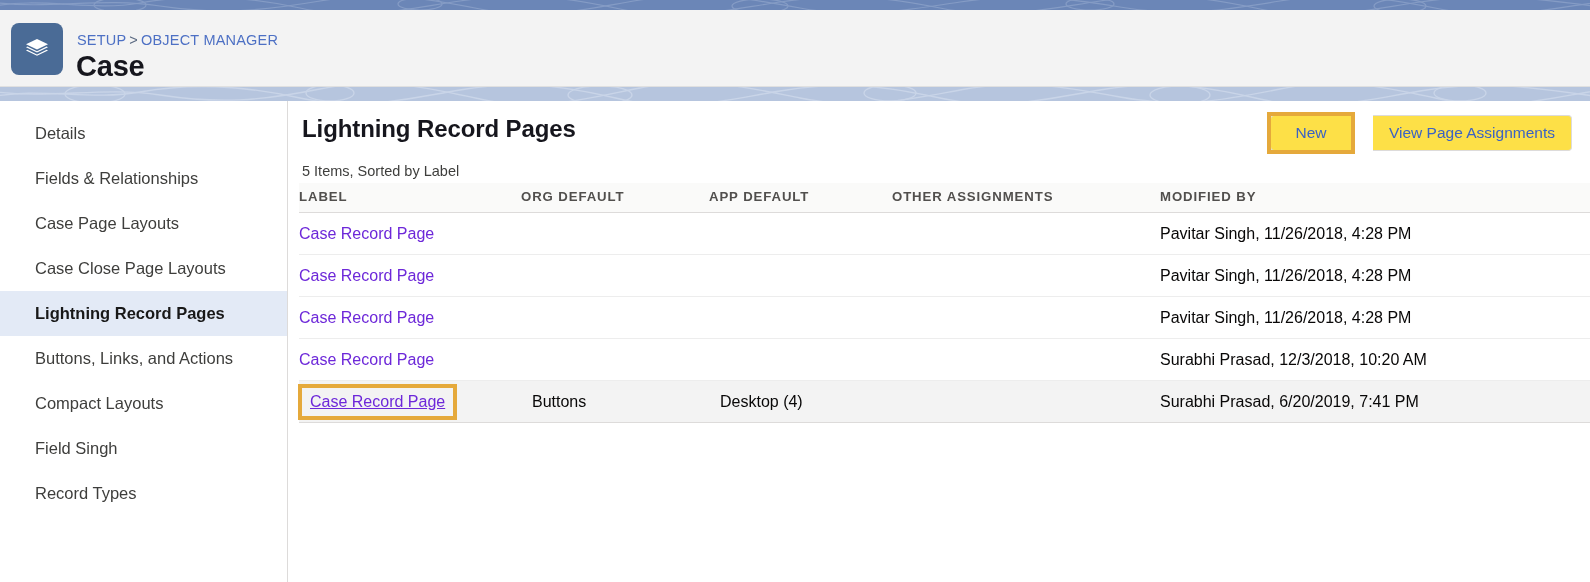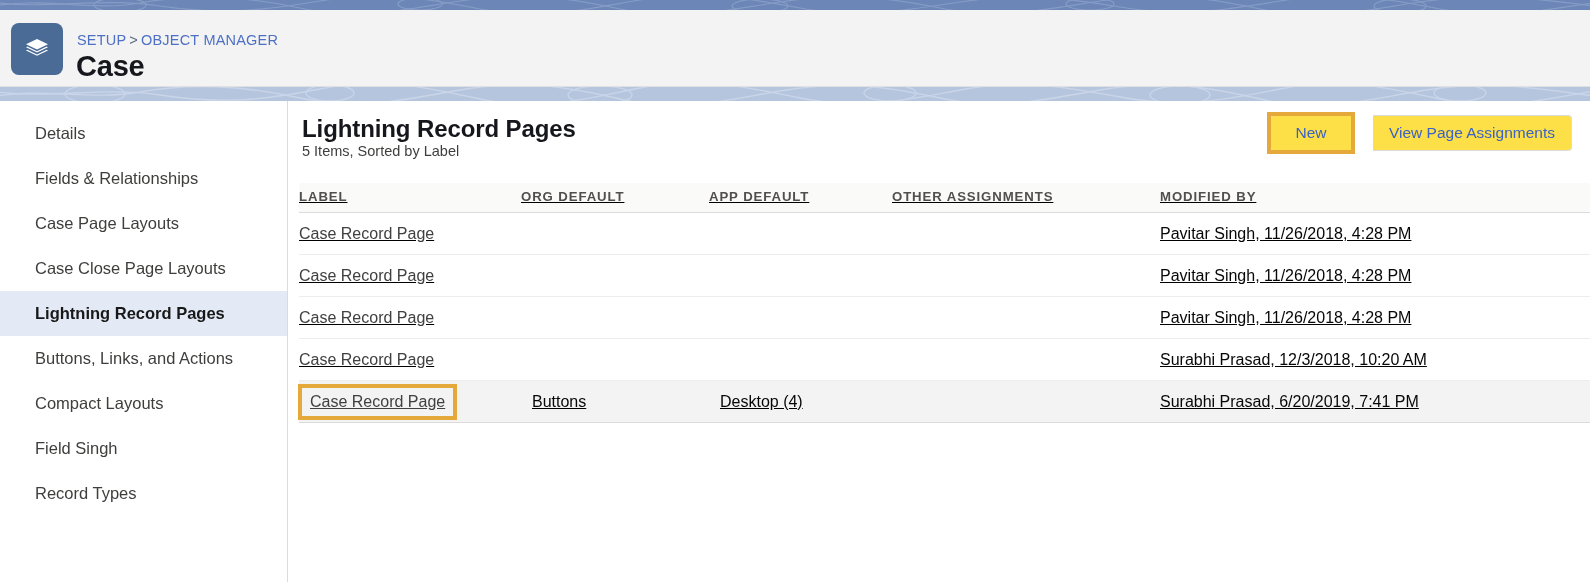--- a/index.html
+++ b/index.html
@@ -90,21 +90,21 @@
   .main-head {
     position: relative;
     height: 82px;
     padding: 14px 20px 0 14px;
   }
   .list-title {
     font-size: 24px; font-weight: bold; color: #16161d;
     letter-spacing: -0.1px;
   }
   .list-sub {
-    margin-top: 0; font-size: 14.5px; color: #3e3e3c;
+    margin-top: 20px; font-size: 14.5px; color: #3e3e3c;
   }
   .head-actions {
     position: absolute; right: 18px; top: 14px;
     display: flex; align-items: stretch;
   }
   .btn {
     height: 36px;
     background: #fde047;
     border: 1px solid #dddbda;
     color: #3b62c4;
@@ -122,21 +122,20 @@
     outline: 4px solid #e5a93b;
     outline-offset: -1px;
     z-index: 3;
   }
 
   
   table.rp {
     width: 100%;
     border-collapse: collapse;
     table-layout: fixed;
-    text-decoration: underline;
   }
   table.rp th {
     text-align: left;
     font-size: 13.2px;
     font-weight: bold;
     letter-spacing: 0.9px;
     color: #514f4d;
     padding: 6px 0 8px 0;
     border-bottom: 1px solid #dddbda;
     background: #fafaf9;
@@ -146,21 +145,21 @@
     font-size: 16px;
     color: #080707;
     height: 42px;
     padding: 0;
     border-bottom: 1px solid #ededed;
     vertical-align: middle;
   }
   tr.row-last td { background: #f3f3f3; border-bottom: 1px solid #dddbda; }
   .cell-pad { padding-left: 11px; }
   a.rec-link {
-    color: #404040; text-decoration: none; font-size: 16px;
+    color: #6d28d9; text-decoration: none; font-size: 16px;
     cursor: pointer;
   }
   a.rec-link.underlined { text-decoration: underline; }
   .link-hl {
     display: inline-block;
     padding: 5px 8px;
     margin-left: 3px;
     outline: 4px solid #e5a93b;
   }
   .c-label { width: 222px; }

